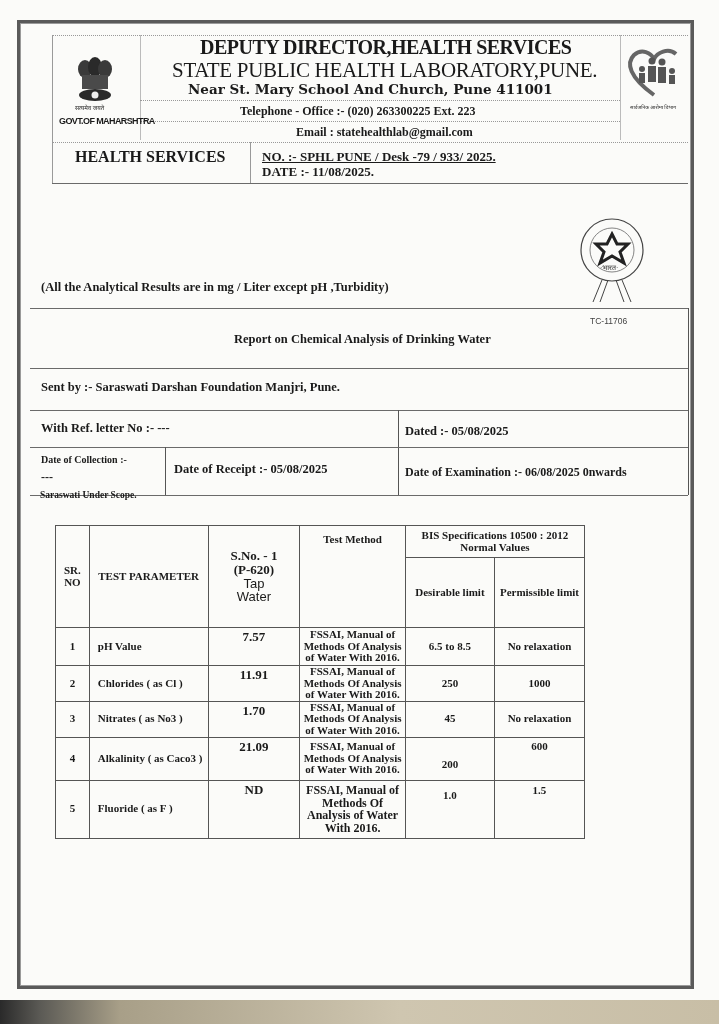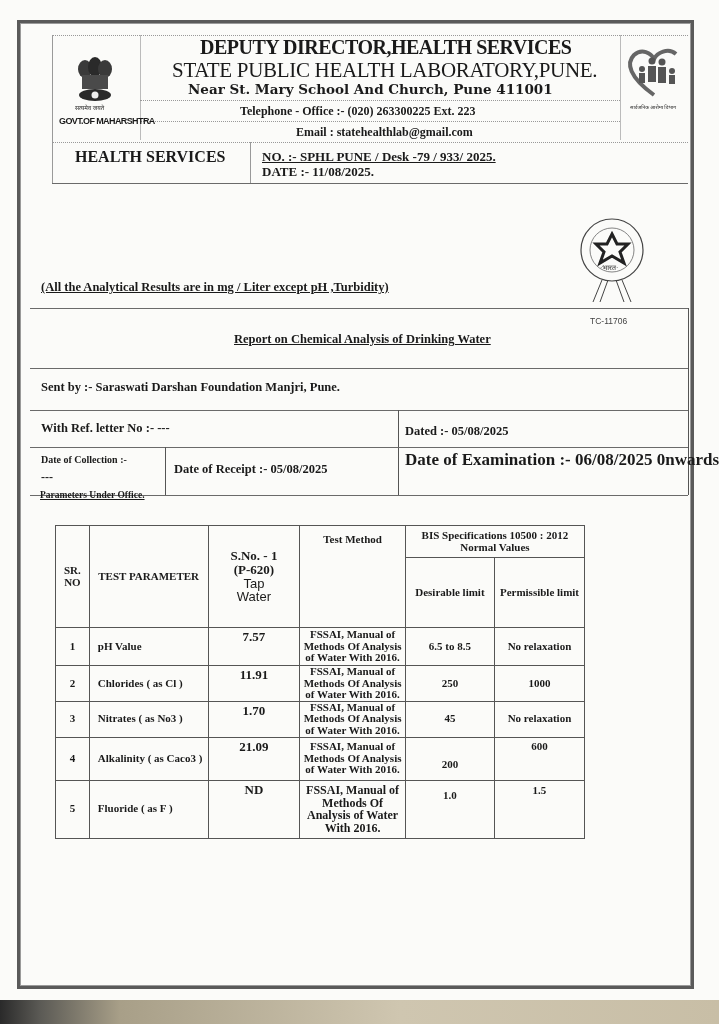--- a/index.html
+++ b/index.html
@@ -9,21 +9,21 @@
   .frame{position:absolute;left:17px;top:20px;width:671px;height:963px;border:3px solid #5a5a5a;box-shadow:inset 0 0 0 1px #9a9a9a;}
   .abs{position:absolute;}
   .vline{position:absolute;width:1px;background:#9a9a9a;}
   .hline{position:absolute;height:1px;background:#6a6a6a;}
   .dotline{position:absolute;height:0;border-top:1px dotted #999;}
   .t{position:absolute;white-space:nowrap;}
   .bold{font-weight:bold;}
   .title1{font-size:20px;font-weight:bold;letter-spacing:-0.5px;}
   .title2{font-size:21px;letter-spacing:-0.3px;}
   .addr{font-family:"DejaVu Serif",serif;font-size:13.5px;font-weight:bold;}
-  .u{text-decoration:underline;}
+  .u{}
   table.results{position:absolute;left:55px;top:525px;width:530px;border-collapse:collapse;font-size:11px;font-weight:bold;}
   table.results td{border:1px solid #555;text-align:center;vertical-align:middle;padding:0 2px;line-height:1.05;}
   .sans{font-family:Liberation Sans, sans-serif;font-weight:normal;}
   .val{vertical-align:top !important;font-size:13px;padding-top:2px !important;margin-top:33px;}
   .left{text-align:left !important;padding-left:8px !important;}
 </style>
 </head>
 <body>
 
 <div class="paper"></div>
@@ -96,23 +96,23 @@
 <div class="t bold" style="left:41px;top:380px;font-size:12.5px;">Sent  by :-  Saraswati Darshan Foundation Manjri, Pune.</div>
 <div class="hline" style="left:30px;top:410px;width:658px;"></div>
 <div class="t bold" style="left:41px;top:421px;font-size:12.5px;">With Ref. letter No :-  ---</div>
 <div class="vline" style="left:398px;top:410px;height:85px;background:#555;"></div>
 <div class="t bold" style="left:405px;top:424px;font-size:12.5px;">Dated :- 05/08/2025</div>
 <div class="hline" style="left:30px;top:447px;width:658px;"></div>
 <div class="vline" style="left:165px;top:447px;height:48px;background:#555;"></div>
 <div class="t bold" style="left:41px;top:454px;font-size:10px;">Date of Collection :-</div>
 <div class="t bold" style="left:41px;top:470px;font-size:12px;">---</div>
 <div class="t bold" style="left:174px;top:462px;font-size:12.5px;">Date of Receipt :-  05/08/2025</div>
-<div class="t bold" style="left:405px;top:450px;font-size:17px;">Date of Examination :- 06/08/2025  0nwards</div>
+<div class="t bold" style="left:405px;top:465px;font-size:12px;">Date of Examination :- 06/08/2025  0nwards</div>
 <div class="hline" style="left:30px;top:495px;width:658px;"></div>
-<div class="t bold u" style="left:40px;top:490px;font-size:9.5px;">Parameters Under Office.</div>
+<div class="t bold u" style="left:40px;top:490px;font-size:9.5px;">Saraswati Under Scope.</div>
 
 <table class="results">
   <tbody>
       <tr style="height:32px;">
     <td rowspan="2" style="width:30px;">SR. NO</td>
     <td rowspan="2" style="width:118px;">TEST PARAMETER</td>
     <td rowspan="2" style="width:92px;font-size:13px;">
       <div>S.No. - 1</div>
       <div>(P-620)</div>
       <div class="sans">Tap</div>

